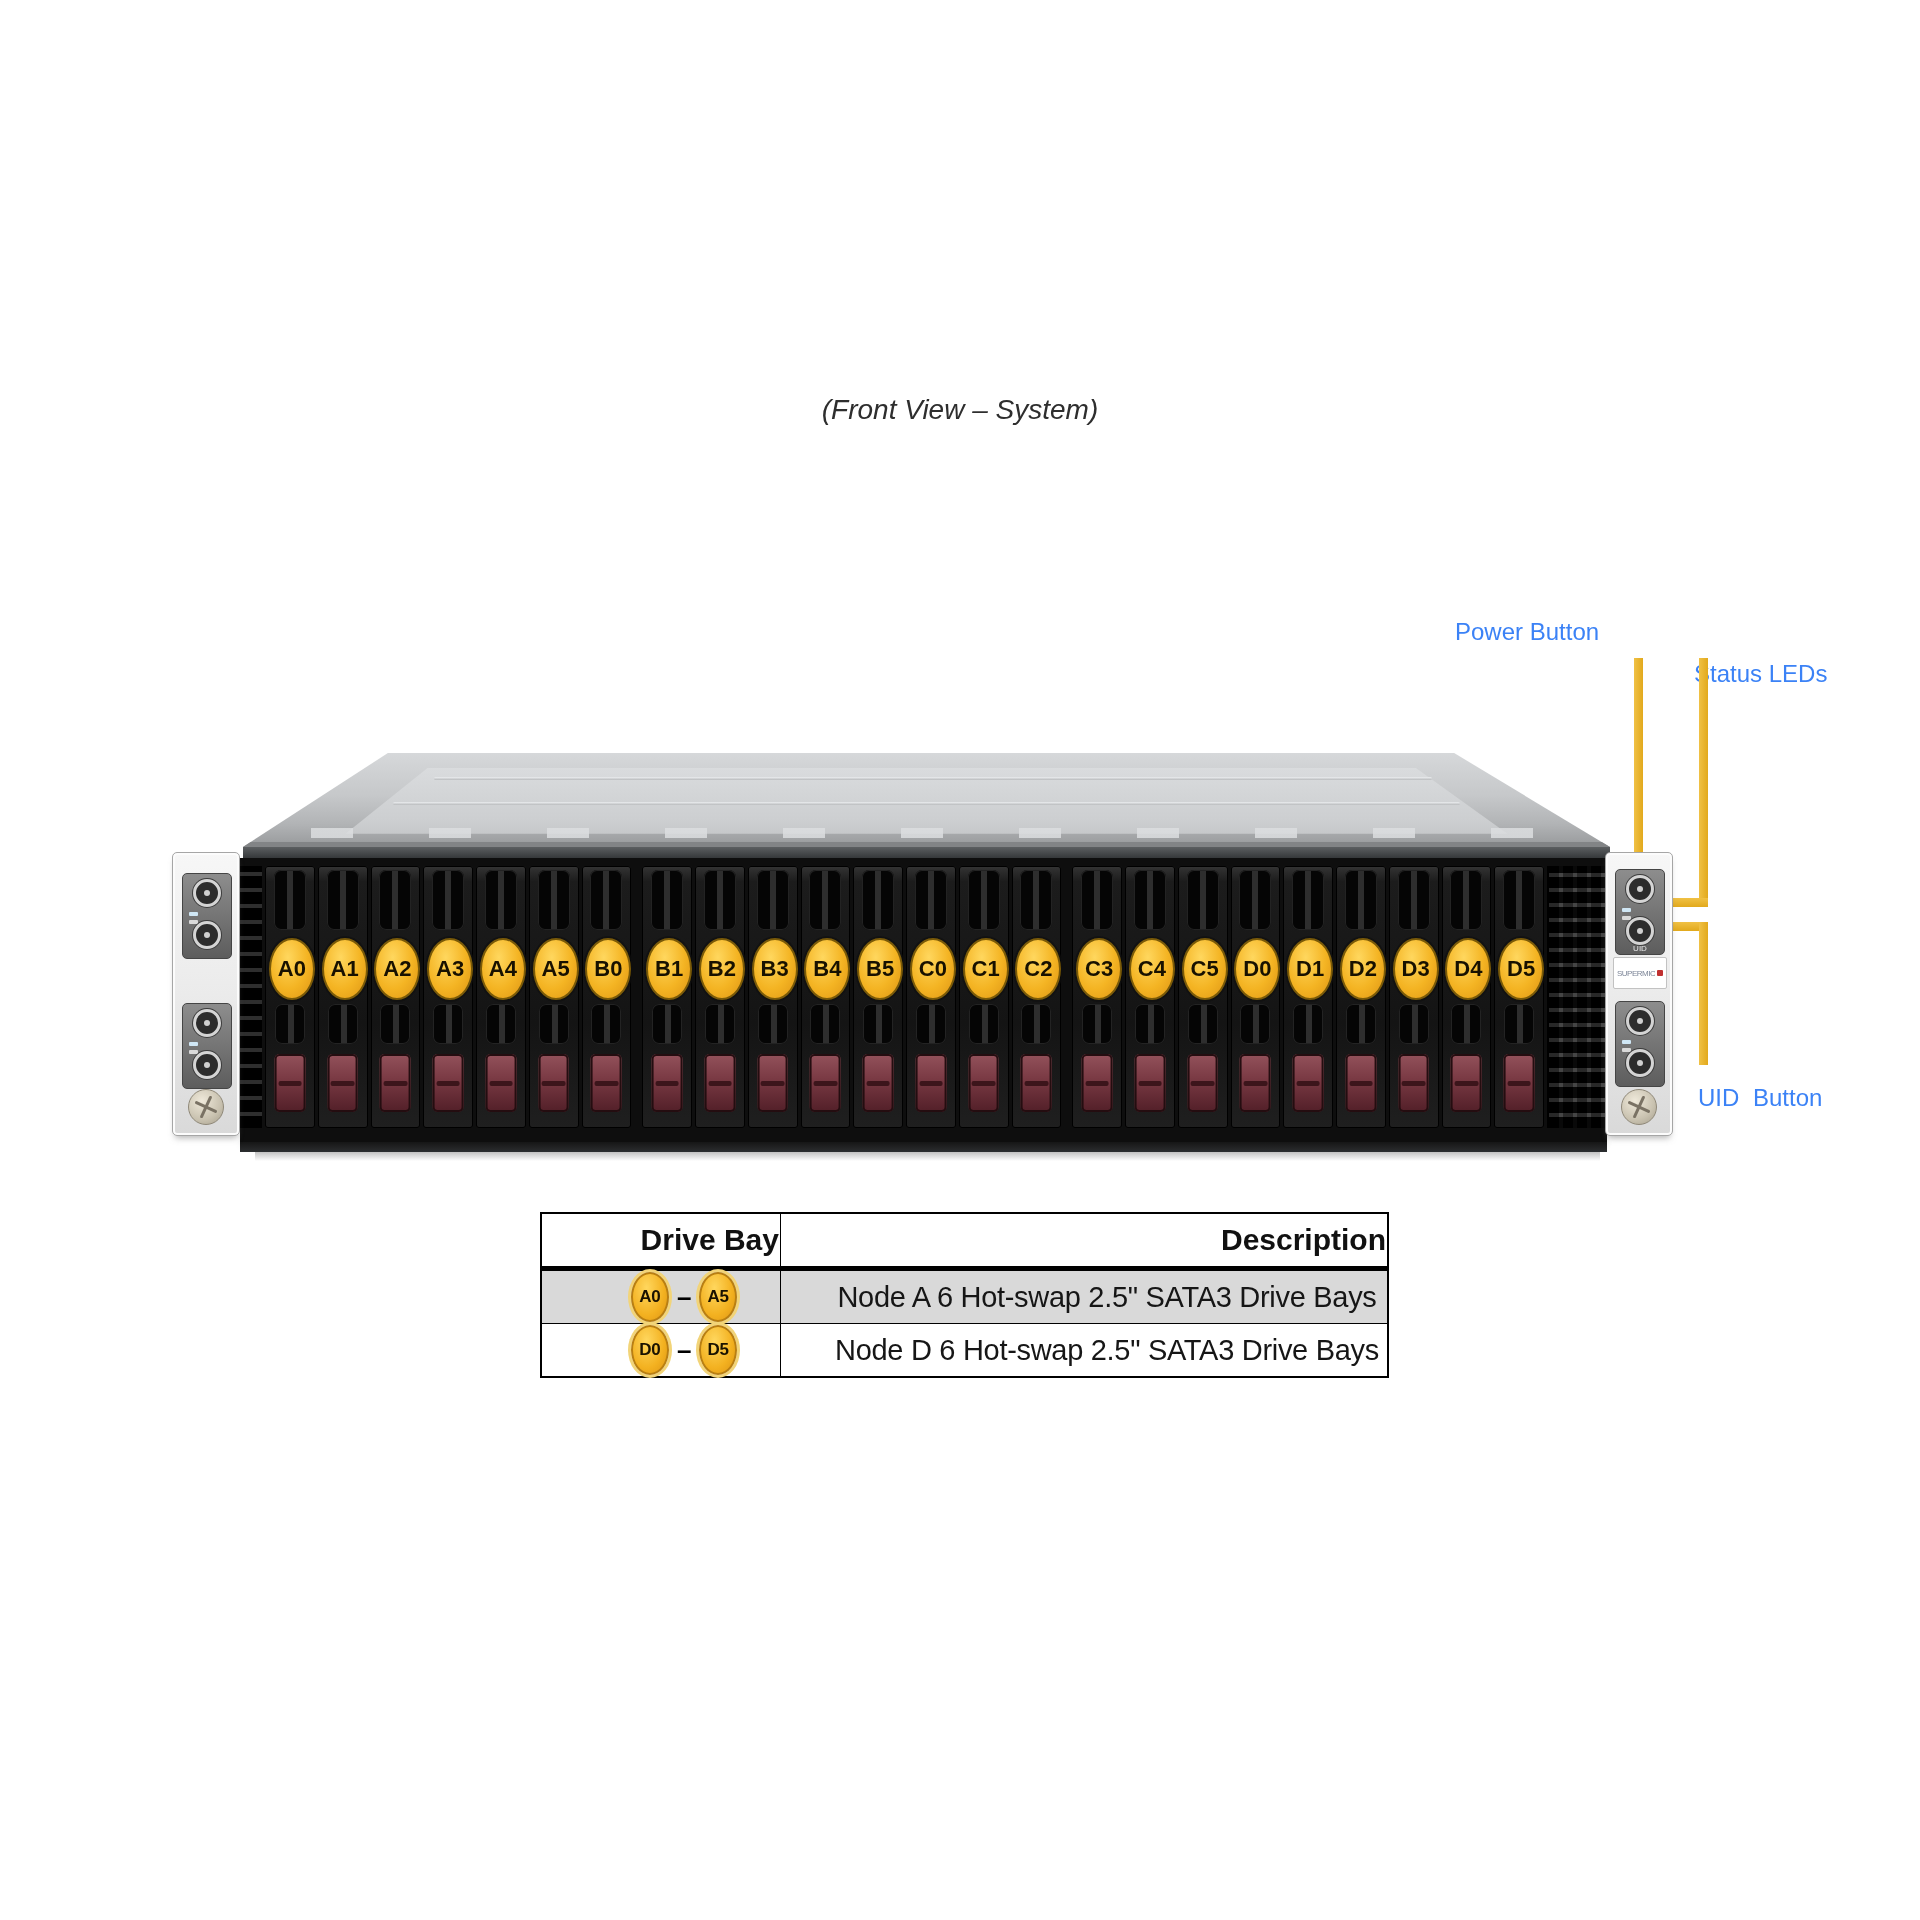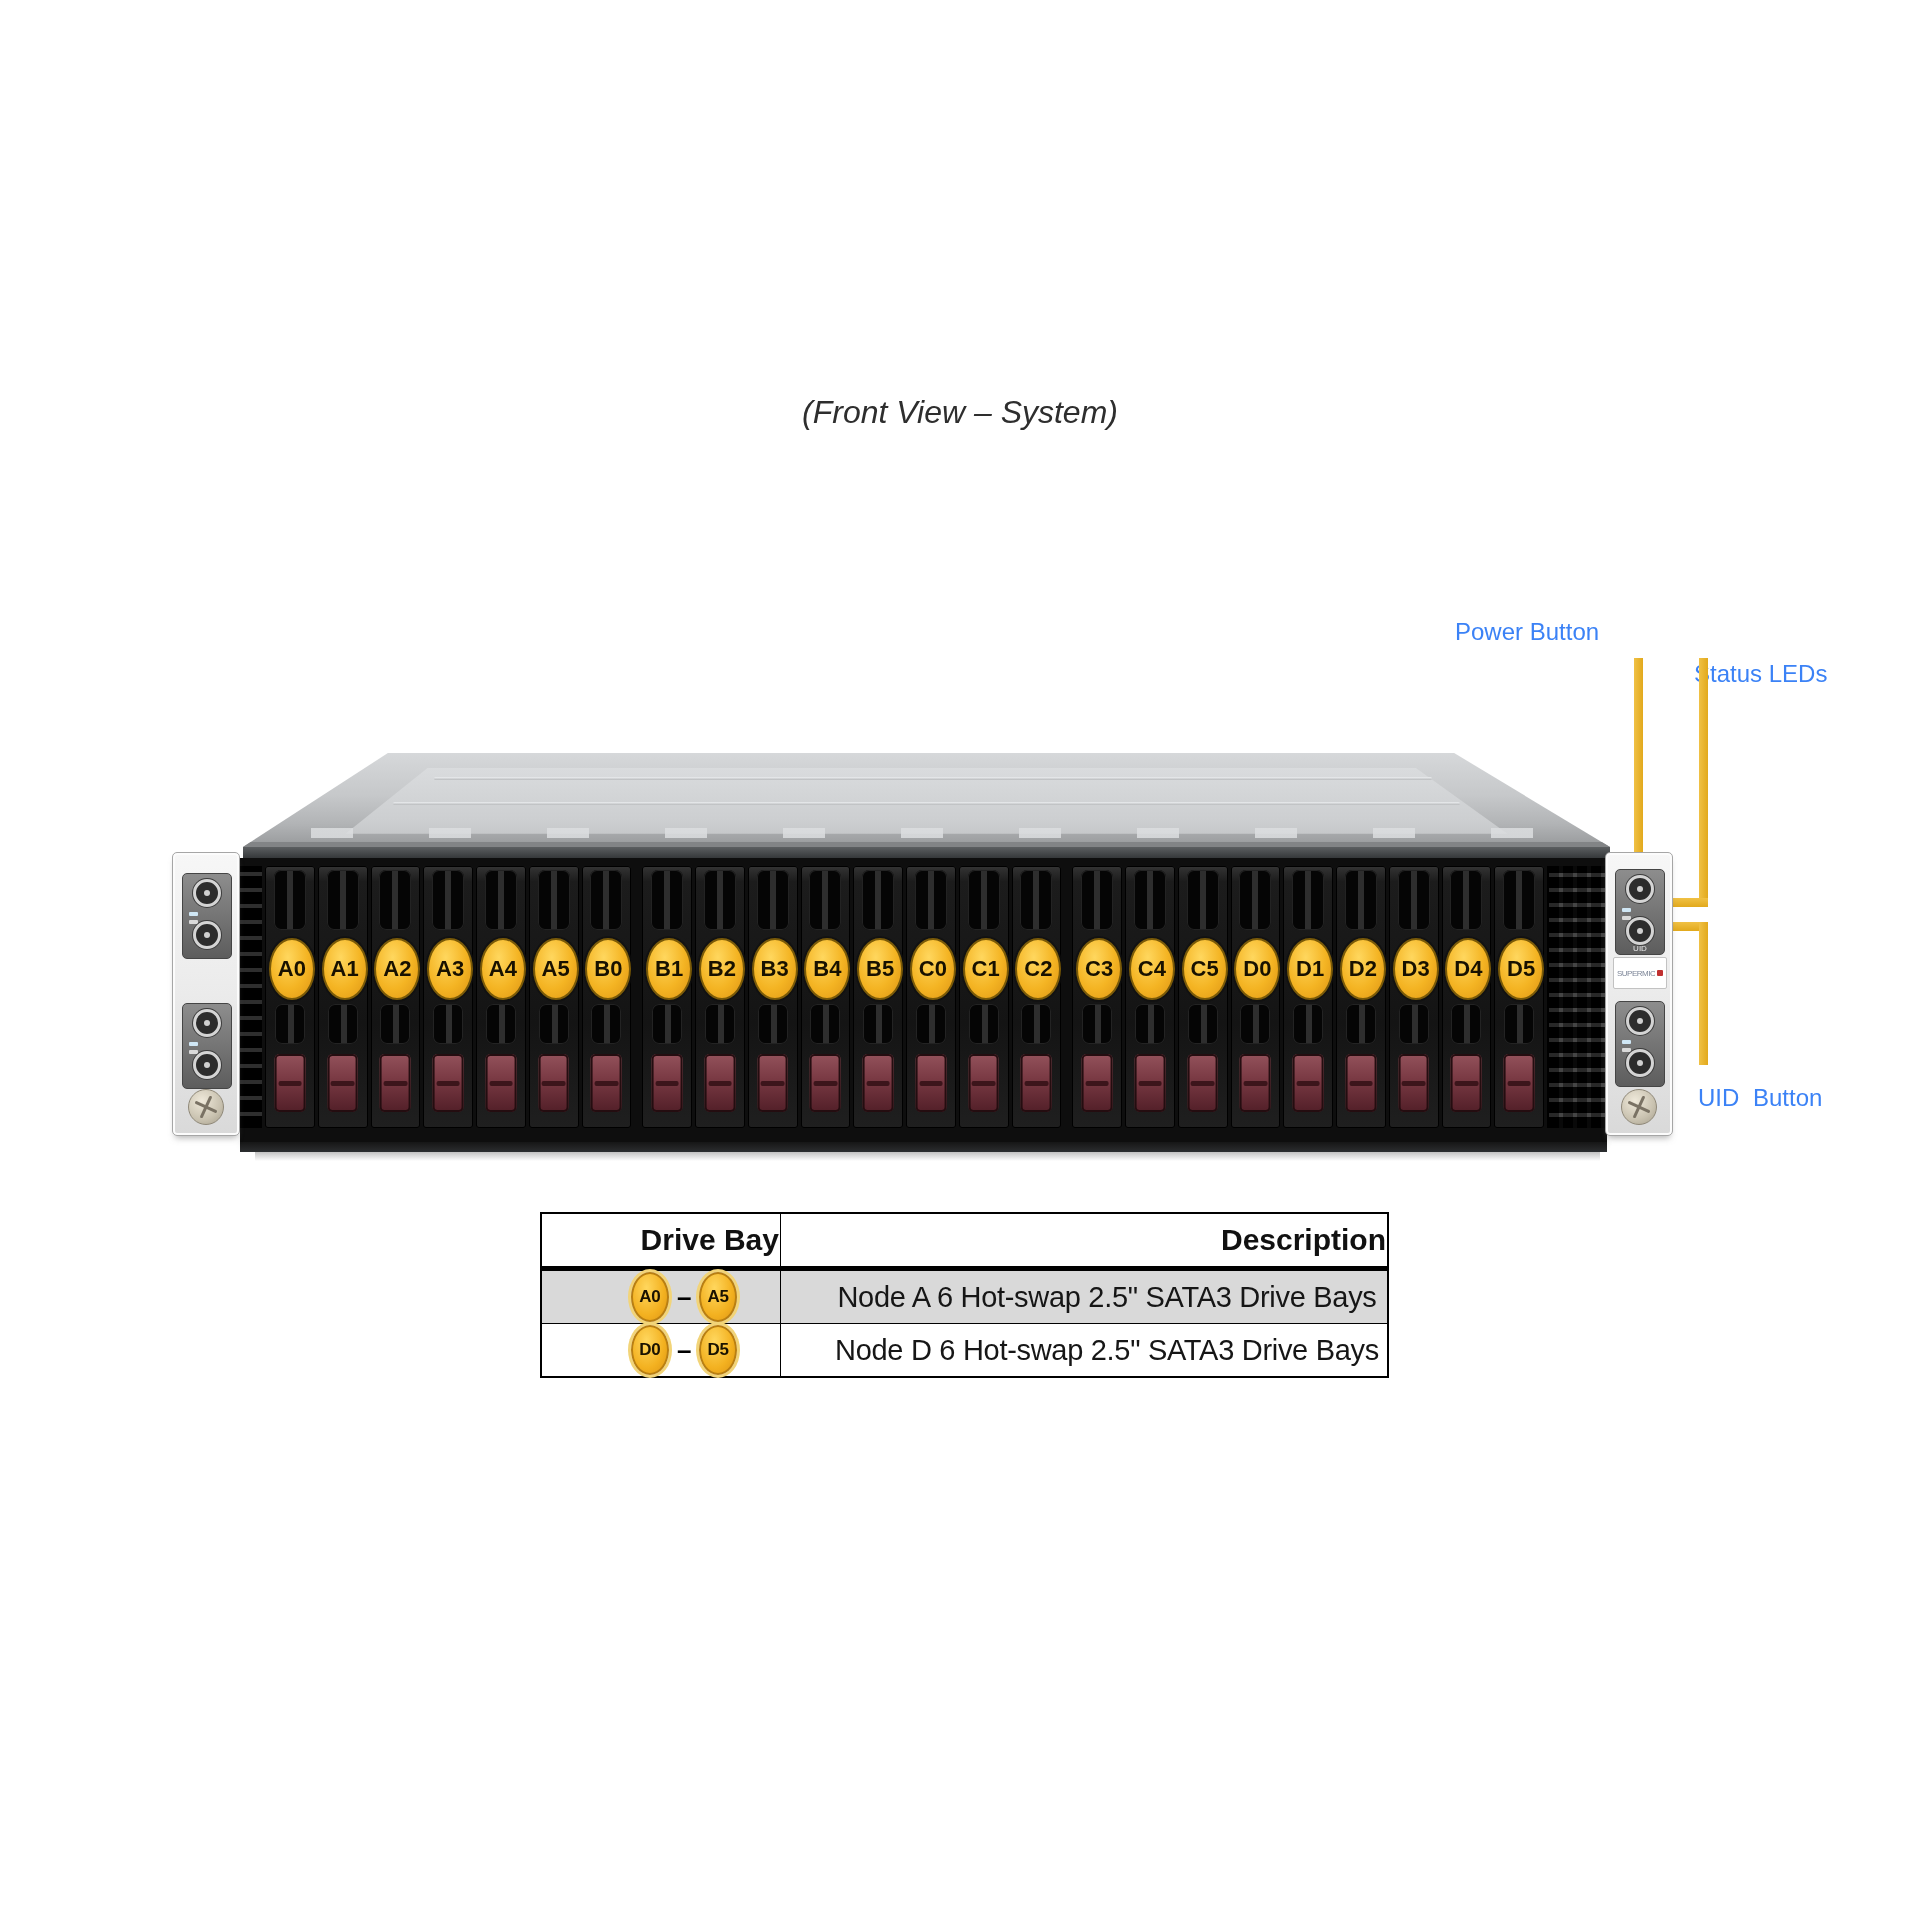--- a/index.html
+++ b/index.html
@@ -1,21 +1,21 @@
 <!DOCTYPE html>
 <html><head>
 <meta charset="utf-8">
 <style>
   html,body{margin:0;padding:0;background:#ffffff;}
   body{font-family:"Liberation Sans", sans-serif; color:#222;}
   .canvas{position:relative;width:1920px;height:1920px;background:#ffffff;overflow:hidden;}
 
   
   .fig-title{position:absolute;left:660px;top:394px;width:600px;text-align:center;
-    font-style:italic;font-size:32px;color:#2e2e2e;}
+    font-style:italic;font-size:28px;color:#2e2e2e;}
   .callout-label{position:absolute;font-size:24px;color:#3b82f6;white-space:nowrap;}
   .lbl-power{left:1455px;top:618px;}
   .lbl-status{left:1694px;top:618px;margin-top:42px;}
   .lbl-uid{left:1698px;top:1084px;word-spacing:7px;}
 
   
   .cl{position:absolute;background:linear-gradient(90deg,#f0c145,#e2a91c);}
   .cl.h{background:linear-gradient(180deg,#f0c145,#e2a91c);}
   .cl-power-v{left:1634px;top:658px;width:9px;height:226px;}
   .cl-status-v{left:1699px;top:658px;width:9px;height:249px;}

